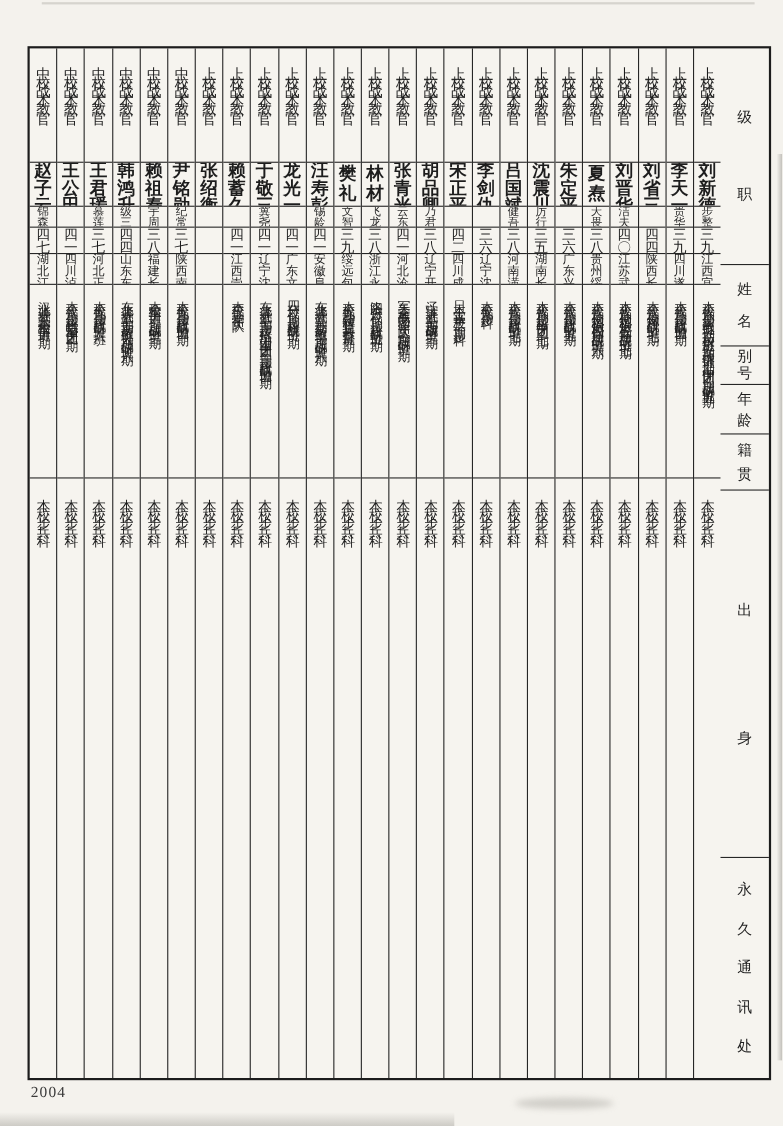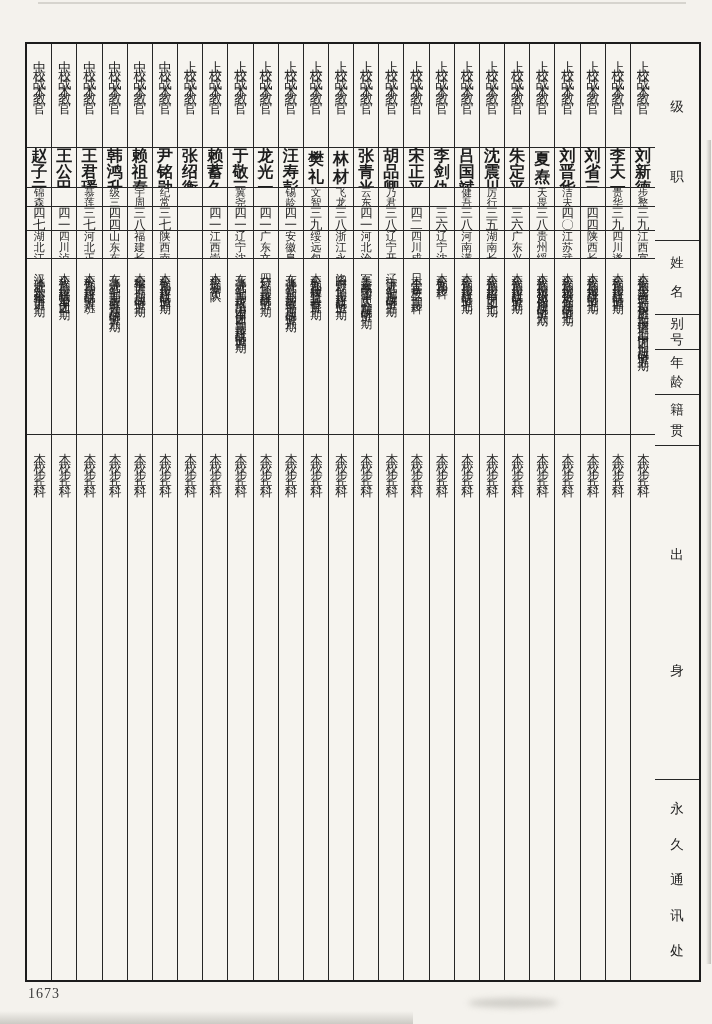--- a/index.html
+++ b/index.html
@@ -791,14 +791,14 @@
         </div>
         <div class="cell h-origin vwrap">
           <span class="vtext origin">汉北讲武堂本校军训班一期</span>
         </div>
         <div class="cell h-contact vwrap">
           <span class="vtext contact">本校步兵科</span>
         </div>
       </div>
     </div>
 
-  <div class="pagenum">1673</div>
+  <div class="pagenum">2004</div>
 </div>
 
 </body></html>

